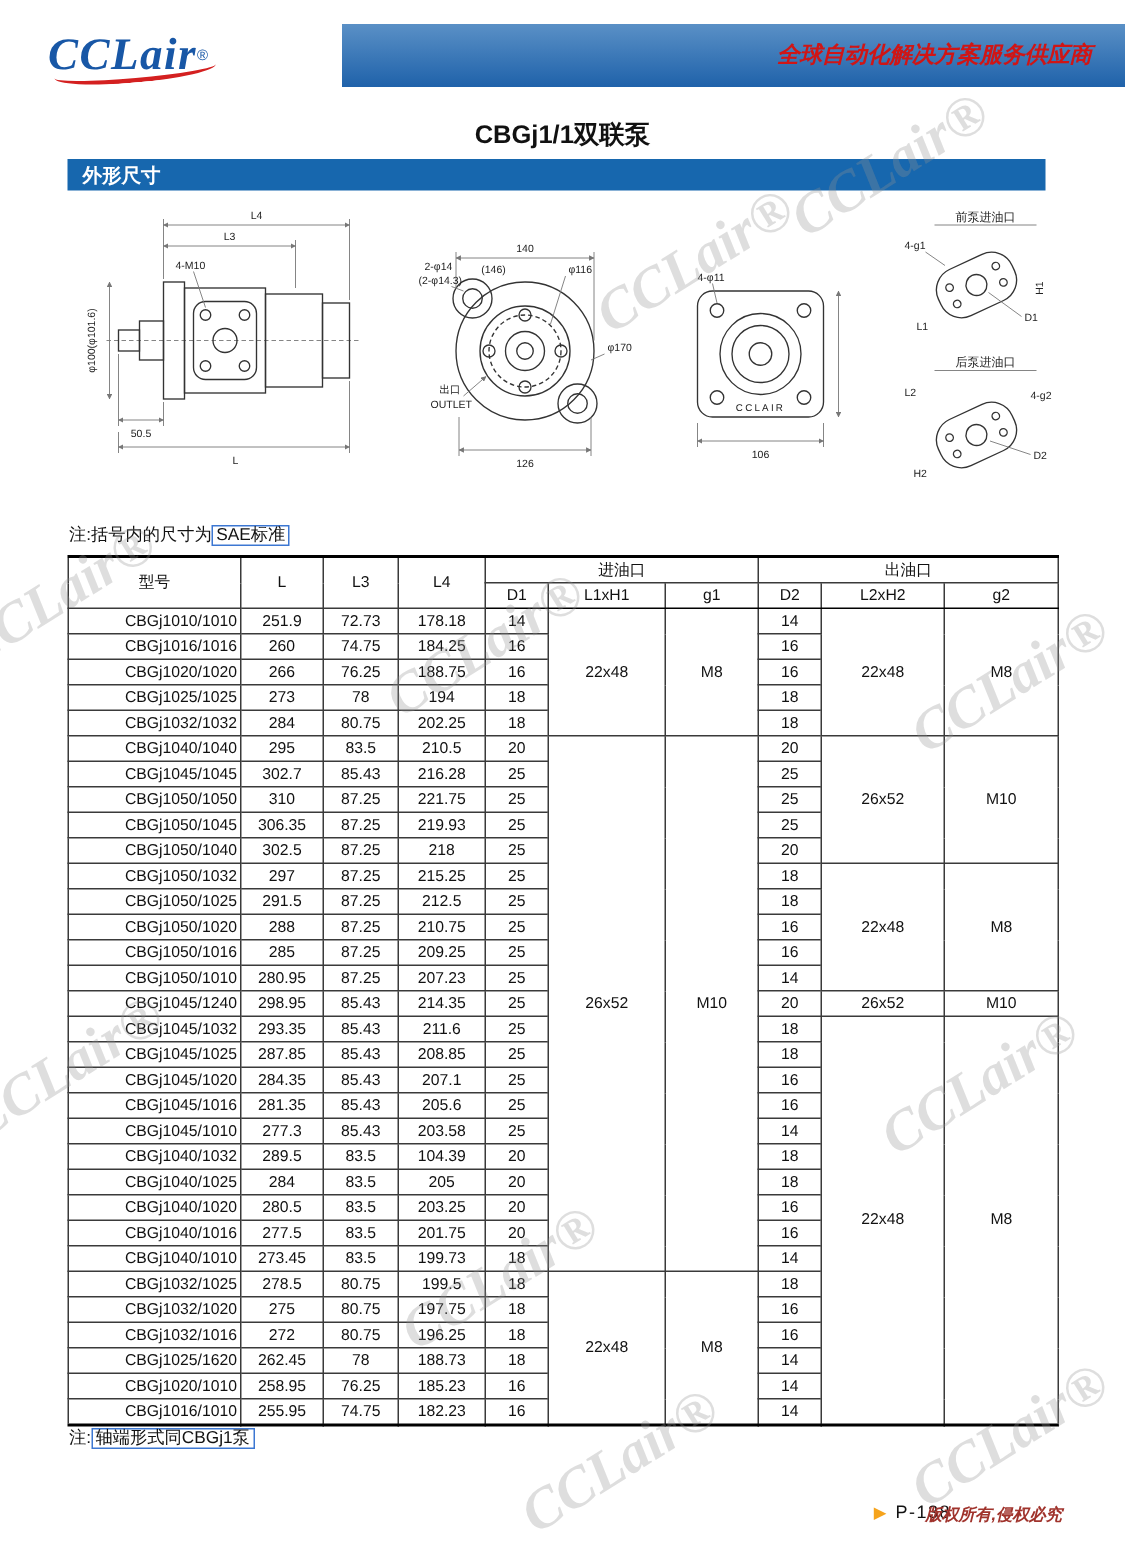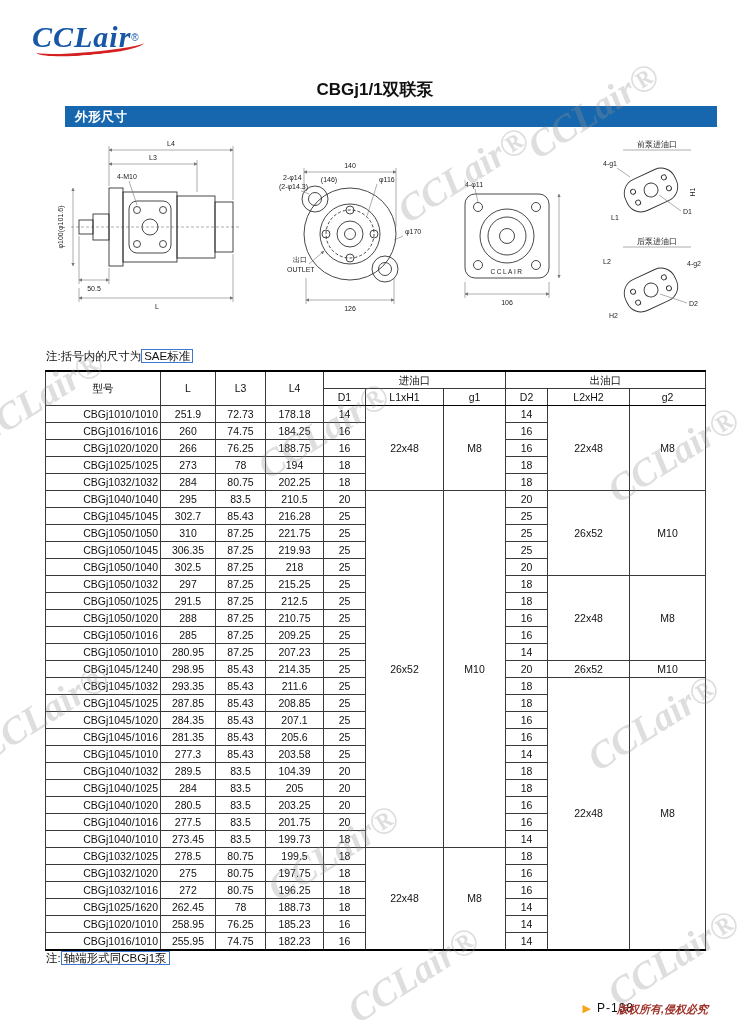--- a/index.html
+++ b/index.html
@@ -17,21 +17,21 @@
   .logo-swoosh{position:absolute;left:4px;bottom:3px;width:108px;height:12px;
                border-bottom:3px solid #d42020;border-radius:50%;transform:rotate(-5deg);}
   .tagline{position:absolute;right:22px;top:11px;color:#d01515;font-weight:bold;
            font-style:italic;font-size:15px;}
 
   
   .page-title{position:absolute;left:0;top:78px;width:750px;text-align:center;
               font-size:17px;font-weight:bold;}
   .section-bar{position:absolute;left:45px;top:106px;width:652px;height:21px;
                background:#1767ae;color:#fff;font-size:13px;font-weight:bold;
-               line-height:21px;padding-left:10px;box-sizing:border-box;margin-left:20px;}
+               line-height:21px;padding-left:10px;box-sizing:border-box;}
 
   
   .drawings{position:absolute;left:45px;top:132px;width:660px;height:212px;}
   svg .shape{stroke:#333;stroke-width:0.9;fill:none;}
   svg .dash{stroke-dasharray:3 2;}
   svg .dim{stroke:#777;stroke-width:0.6;fill:none;}
   svg text{font-size:7px;fill:#222;font-family:"Liberation Sans",sans-serif;}
   svg text.big{font-size:8px;}
 
   .note{position:absolute;left:46px;font-size:11.5px;}
@@ -57,20 +57,23 @@
 
   
   .wm{position:absolute;font-family:"Liberation Serif",serif;font-style:italic;
       font-weight:bold;font-size:38px;color:rgba(145,145,145,0.30);
       transform:rotate(-32deg);pointer-events:none;z-index:40;white-space:nowrap;}
 </style>
 </head>
 <body>
 
 <div class="topbar">
+  <div class="topbar-blue">
+    <div class="tagline">全球自动化解决方案服务供应商</div>
+  </div>
   <div class="logo-panel">
     <span class="logo-text">CCLair</span><span class="logo-reg">®</span>
     <div class="logo-swoosh"></div>
   </div>
 </div>
 
 <div class="page-title">CBGj1/1双联泵</div>
 <div class="section-bar">外形尺寸</div>
 
 <div class="drawings">

